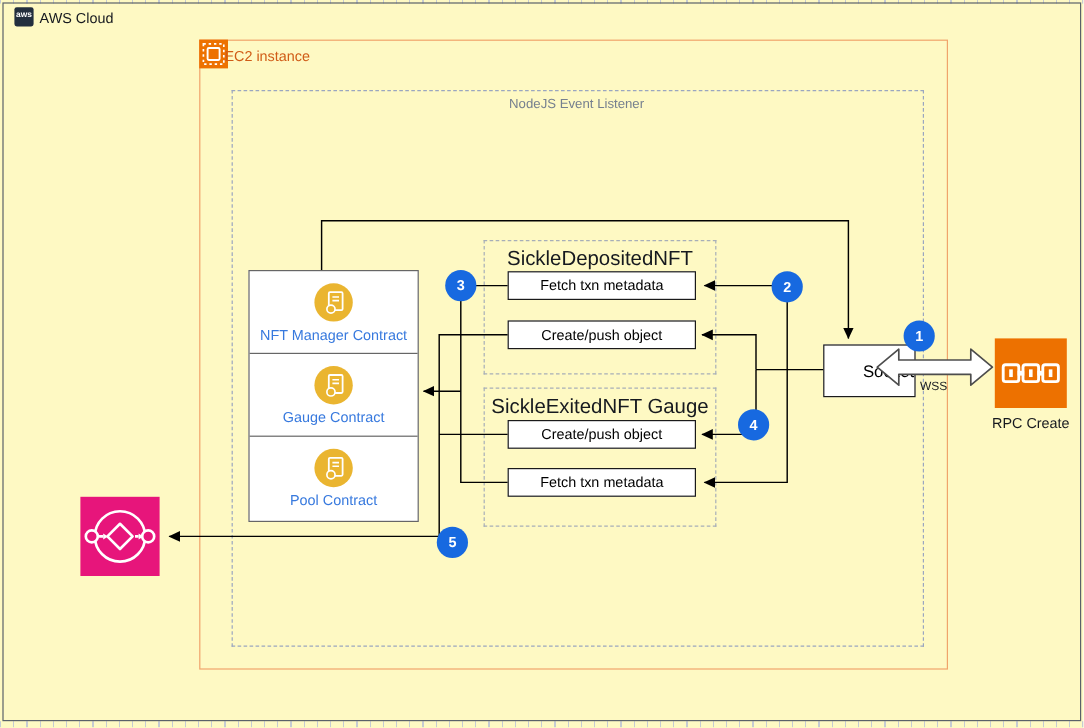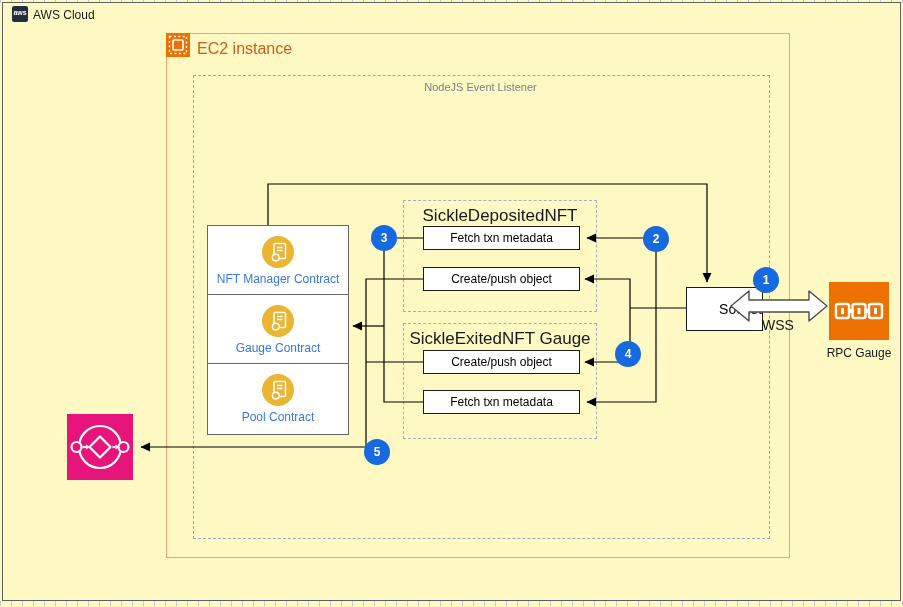--- a/index.html
+++ b/index.html
@@ -9,39 +9,39 @@
   }
   .ticks{position:absolute;left:0;width:903px;background:
     repeating-linear-gradient(to right,#c5cbd2 0 1px,transparent 1px 11px);}
   .abs{position:absolute;}
   .outer-border{left:2px;top:2px;width:897px;height:597px;border:1px solid #5a6169;}
   .aws-logo{left:12px;top:6px;width:16px;height:16px;background:#232F3E;color:#fff;
     font-size:7px;font-weight:bold;text-align:center;line-height:14px;border-radius:2px;}
   .aws-cloud-label{left:33px;top:8px;font-size:12px;color:#16191f;}
   .ec2-box{left:166px;top:33px;width:622px;height:523px;border:1px solid #f0a46b;}
   .ec2-icon{left:166px;top:33px;width:24px;height:24px;background:#ED7100;}
-  .ec2-label{left:197px;top:40px;font-size:16px;color:#D05C17;}
+  .ec2-label{left:187px;top:40px;font-size:12px;color:#D05C17;}
   .listener-box{left:193px;top:75px;width:575px;height:462px;border:1px dashed #9aa6c0;}
   .listener-label{left:193px;top:81px;width:575px;text-align:center;font-size:11px;color:#76808f;}
   .stack{left:207px;top:225px;width:140px;height:208px;border:1px solid #666;background:#fff;}
   .stack-row{position:relative;width:100%;height:69px;border-bottom:1px solid #666;
     display:flex;flex-direction:column;align-items:center;justify-content:center;box-sizing:border-box;}
   .stack-row:last-child{border-bottom:none;height:68px;}
   .stack-label{font-size:12px;color:#3779DE;margin-top:3px;}
   .event-box{border:1px dashed #a7aeb8;background:transparent;}
   .dep-box{left:403px;top:200px;width:192px;height:110px;}
   .exit-box{left:403px;top:323px;width:192px;height:114px;}
   .event-title{position:absolute;left:0;top:5px;width:100%;text-align:center;font-size:17px;color:#16191f;}
   .step-box{position:absolute;left:423px;width:157px;height:24px;border:1.5px solid #1a1a1a;background:#fff;
     display:flex;align-items:center;justify-content:center;font-size:12px;box-sizing:border-box;}
   .socket-box{left:686px;top:287px;width:43px;height:42px;border:1px solid #1a1a1a;background:#fff;
     display:flex;align-items:center;justify-content:center;font-size:14px;padding-left:32px;}
   .rpc-icon{left:829px;top:282px;width:60px;height:58px;background:#ED7100;}
   .rpc-label{left:814px;top:346px;width:90px;text-align:center;font-size:12px;color:#16191f;}
-  .wss-label{left:755px;top:317px;width:46px;text-align:center;font-size:14px;color:#16191f;}
+  .wss-label{left:755px;top:317px;width:46px;text-align:center;font-size:10px;color:#16191f;}
   .pink-icon{left:67px;top:414px;width:66px;height:66px;background:#E7157B;}
   .badge{position:absolute;width:26px;height:26px;border-radius:50%;background:#1769E0;color:#fff;
     font-size:12px;font-weight:bold;display:flex;align-items:center;justify-content:center;}
   svg.overlay{position:absolute;left:0;top:0;width:903px;height:607px;}
 </style>
 </head>
 <body>
 
 <div id="stage">
 
@@ -117,21 +117,21 @@
       </g>
       <g fill="#fff" stroke="none">
         <rect x="19" y="27" width="5.5" height="4"></rect>
         <rect x="35.5" y="27" width="5.5" height="4"></rect>
         <rect x="12" y="25.8" width="3" height="6.4"></rect>
         <rect x="28.5" y="25.8" width="3" height="6.4"></rect>
         <rect x="45" y="25.8" width="3" height="6.4"></rect>
       </g>
     </svg>
   </div>
-  <div class="abs rpc-label">RPC Gauge</div>
+  <div class="abs rpc-label">RPC Create</div>
   <div class="abs wss-label">WSS</div>
 
   <div class="abs pink-icon">
     <svg width="66" height="66" viewBox="0 0 66 66">
       <circle cx="33" cy="33" r="21" fill="none" stroke="#fff" stroke-width="2.2"></circle>
       <path d="M33,22.5 L43.5,33 L33,43.5 L22.5,33 Z" fill="none" stroke="#fff" stroke-width="2.2" stroke-linejoin="round"></path>
       <circle cx="9.5" cy="33" r="5" fill="#E7157B" stroke="#fff" stroke-width="2.2"></circle>
       <circle cx="56.5" cy="33" r="5" fill="#E7157B" stroke="#fff" stroke-width="2.2"></circle>
       <path d="M15.5,33 H19" stroke="#fff" stroke-width="2.2"></path>
       <path d="M19,30.5 L23,33 L19,35.5 Z" fill="#fff"></path>

